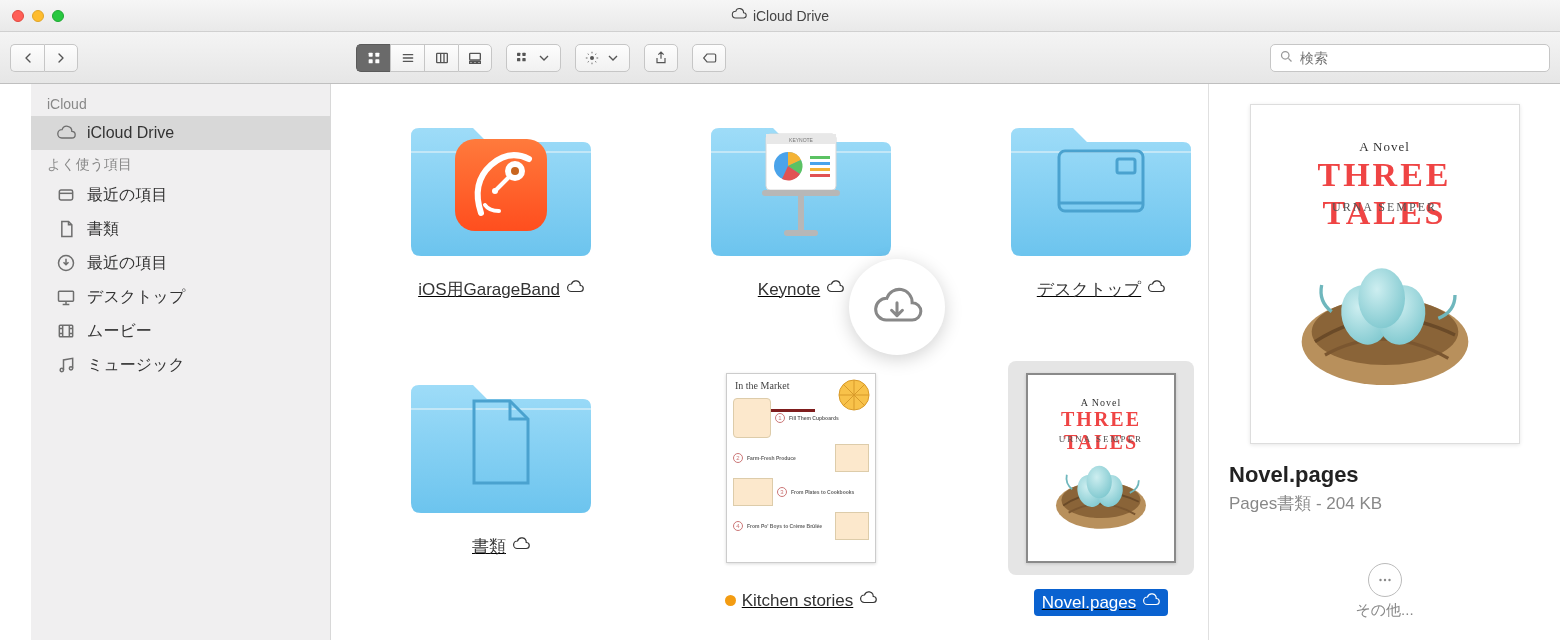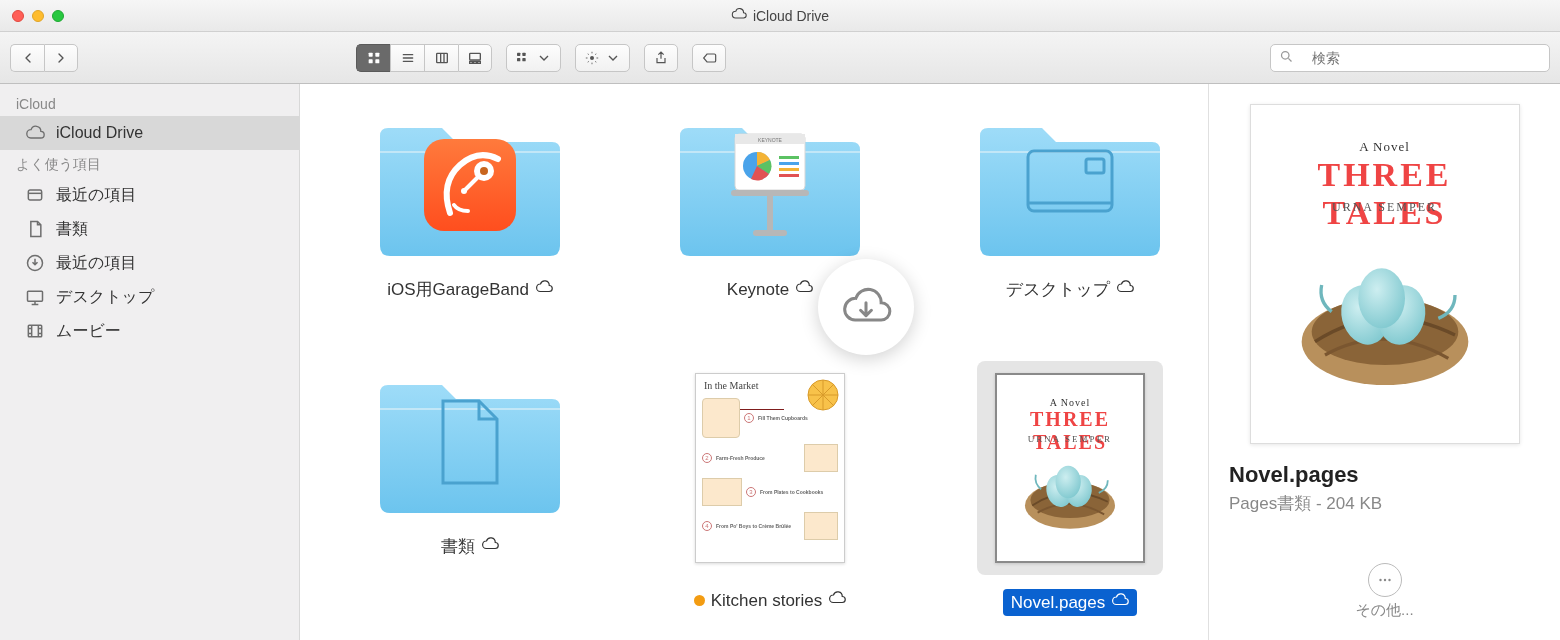--- a/index.html
+++ b/index.html
@@ -21,38 +21,38 @@
 .toolbar { height: 52px; background: linear-gradient(#f4f4f4,#e6e6e6); border-bottom:1px solid #bfbfbf; display:flex; align-items:center; padding: 0 10px; gap: 14px; }
 .navbtns { display:flex; }
 .tbtn { height:28px; min-width:34px; background:linear-gradient(#fdfdfd,#f1f1f1); border:1px solid #c6c6c6; border-radius:5px; display:flex; align-items:center; justify-content:center; color:#555; padding:0 8px; }
 .tbtn svg { width:16px; height:16px; }
 .seg { display:flex; }
 .seg .tbtn { border-radius:0; border-right:none; }
 .seg .tbtn:first-child { border-radius:5px 0 0 5px; }
 .seg .tbtn:last-child { border-radius:0 5px 5px 0; border-right:1px solid #c6c6c6; }
 .tbtn.active { background:#6a6a6a; color:#fff; border-color:#5a5a5a; }
 .spacer { flex:1; }
-.search { width:280px; height:28px; background:#fff; border:1px solid #c6c6c6; border-radius:5px; display:flex; align-items:center; padding:9px 8px; gap:18px; color:#999; font-size:14px; }
+.search { width:280px; height:28px; background:#fff; border:1px solid #c6c6c6; border-radius:5px; display:flex; align-items:center; padding:9px 8px; gap:6px; color:#999; font-size:14px; }
 .search input { border:none; outline:none; flex:1; font-size:14px; color:#333; background:transparent; }
 
 
-.body { flex:1; display:flex; overflow:hidden; }
+.body { flex:1; display:flex; overflow:hidden;margin-left:31px; }
 
 
 .sidebar { width:300px; background:#f0eff0; border-right:1px solid #d8d8d8; padding-top:6px; overflow:hidden; font-size:16px; color:#333; }
 .sb-section { color:#888; font-size:14px; padding:6px 16px 4px; }
 .sb-item { display:flex; align-items:center; gap:10px; padding:6px 16px 6px 24px; cursor:default; }
 .sb-item.selected { background:#d8d8d8; }
 .sb-icon { width:22px; height:22px; display:flex; align-items:center; justify-content:center; color:#6e6e6e; }
 .sb-icon svg { width:20px; height:20px; }
 
 
 .main { flex:1; background:#fff; padding: 20px 40px; overflow:auto; position:relative; }
 .grid { display:grid; grid-template-columns: repeat(3, 260px); gap: 60px 40px; justify-content:start; }
-.item { display:flex; flex-direction:column; align-items:center; gap:14px; }
+.item { display:flex; flex-direction:column; align-items:center; gap:14px;text-decoration:underline; }
 .folder { width:200px; height:160px; position:relative; }
 .folder-svg { width:100%; height:100%; }
 .folder-overlay { position:absolute; left:50%; top:52%; transform:translate(-50%,-50%); }
 .doc-thumb { width:150px; height:190px; background:#fff; border:1px solid #ccc; box-shadow:0 1px 3px rgba(0,0,0,0.15); position:relative; overflow:hidden; }
 .item.selected .doc-thumb { outline:2px solid #8a8a8a; outline-offset:-2px; }
 .item.selected .doc-wrap { background:#e5e5e5; border-radius:8px; }
 .doc-wrap { padding:12px 18px; }
 .item-label { font-size:17px; color:#333; display:flex; align-items:center; gap:6px; }
 .item-label.selected { background:#0a62d0; color:#fff; padding:2px 8px; border-radius:4px; }
 .item-label .cloud-icon svg { width:18px; height:18px; }
@@ -74,21 +74,21 @@
 .cover { position:absolute; inset:0; }
 .cover .t1 { position:absolute; top:12%; width:100%; text-align:center; font-size:10px; letter-spacing:1px; color:#333; font-family:Georgia,serif; }
 .cover .t2 { position:absolute; top:18%; width:100%; text-align:center; font-size:20px; letter-spacing:2px; color:#ef4444; font-family:Georgia,serif; font-weight:600; }
 .cover .t3 { position:absolute; top:32%; width:100%; text-align:center; font-size:9px; letter-spacing:2px; color:#555; font-family:Georgia,serif; }
 .cover .nest { position:absolute; left:50%; top:62%; transform:translate(-50%,-50%); }
 .pv-thumb .cover .t1{ top:10%; font-size:13px;}
 .pv-thumb .cover .t2{ top:15%; font-size:34px; letter-spacing:3px;}
 .pv-thumb .cover .t3{ top:28%; font-size:12px;}
 
 
-.ks-title { position:absolute; top:6px; left:8px; font-size:10px; font-family:Georgia,serif; color:#444; border-bottom:1px solid #7f1d1d; padding-bottom:18px; width:80px;}
+.ks-title { position:absolute; top:6px; left:8px; font-size:10px; font-family:Georgia,serif; color:#444; border-bottom:3px solid #7f1d1d; padding-bottom:18px; width:80px;}
 .ks-row { position:absolute; left:6px; right:6px; display:flex; gap:4px; font-size:5px; color:#666; align-items:center;}
 .ks-num { width:10px; height:10px; border:1px solid #c77; border-radius:50%; display:flex; align-items:center; justify-content:center; font-size:6px; color:#c77;}
 .ks-img { background:#fce8cc; border:1px solid #dca; flex-shrink:0;}
 </style>
 </head>
 <body>
 
 <svg width="0" height="0" style="position:absolute">
 <defs>
 <linearGradient id="folderGrad" x1="0" y1="0" x2="0" y2="1">
@@ -286,20 +286,30 @@
               <line x1="8" y1="5" x2="8" y2="19"></line>
               <line x1="16" y1="5" x2="16" y2="19"></line>
               <line x1="4" y1="9" x2="8" y2="9"></line>
               <line x1="4" y1="15" x2="8" y2="15"></line>
               <line x1="16" y1="9" x2="20" y2="9"></line>
               <line x1="16" y1="15" x2="20" y2="15"></line>
             </svg>
           </span>
           <span>ムービー</span>
         </div>
+      <div class="sb-item">
+          <span class="sb-icon">
+            <svg viewBox="0 0 24 24" fill="none" stroke="currentColor" stroke-width="1.8">
+              <path d="M9 18V6l11-2v12"></path>
+              <circle cx="7" cy="18" r="2"></circle>
+              <circle cx="18" cy="16" r="2"></circle>
+            </svg>
+          </span>
+          <span>ミュージック</span>
+        </div>
 
     </div>
 
     <div class="main">
       <div class="grid">
 
         <div class="item">
           <div class="folder">
             <svg class="folder-svg">
                 <use href="#sym-folder"></use>

